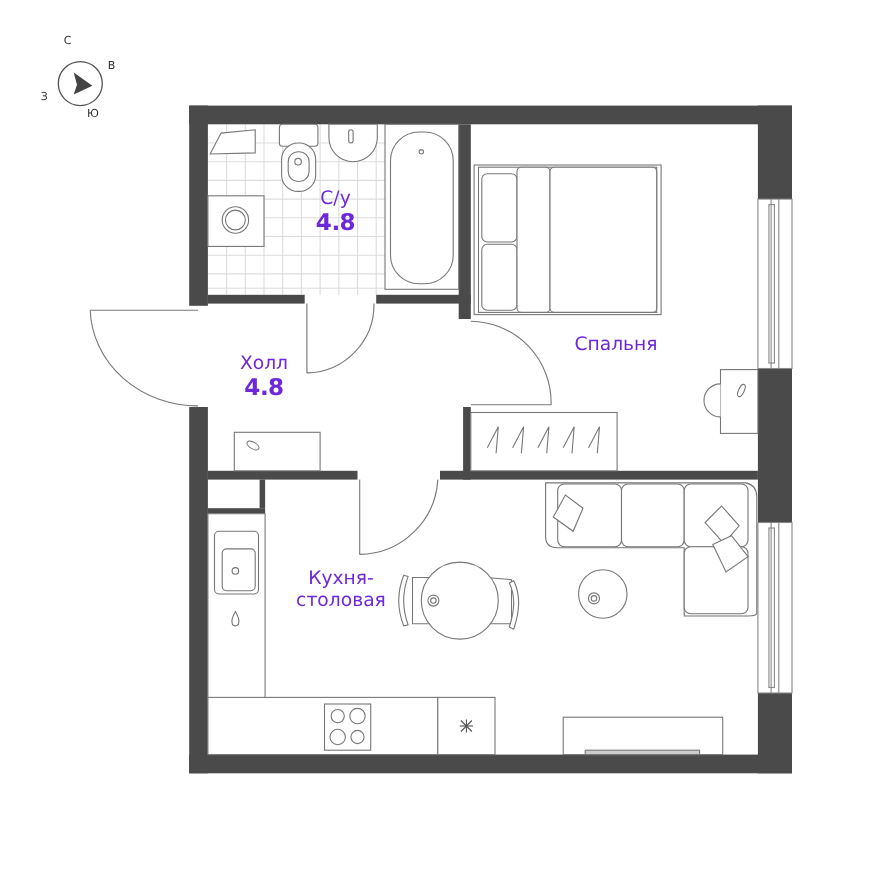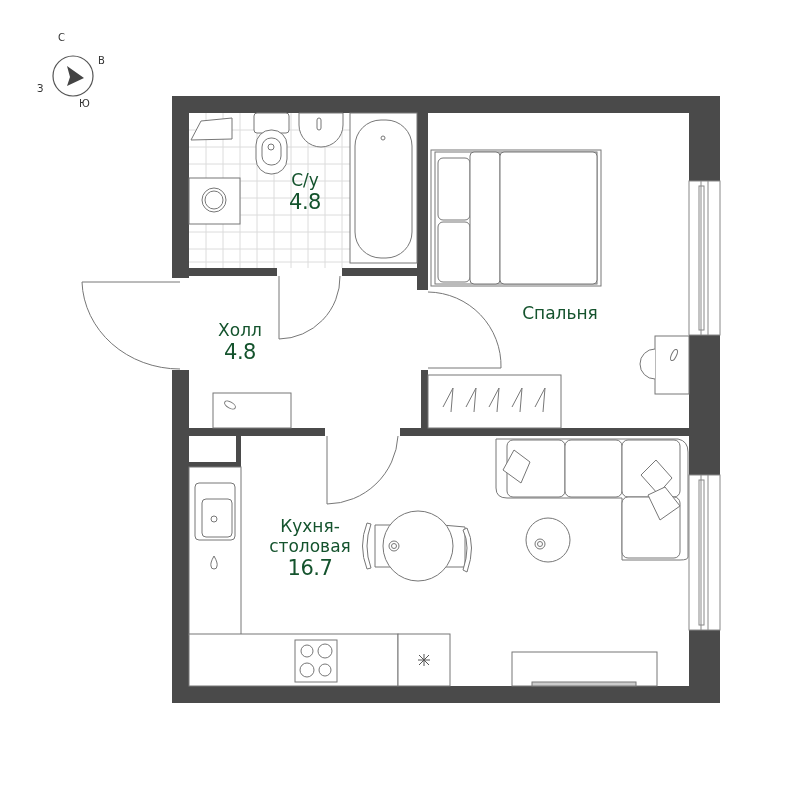--- a/index.html
+++ b/index.html
@@ -1,20 +1,20 @@
 <!DOCTYPE html>
 <html><head>
 <meta charset="utf-8">
 <style>
   html, body { margin:0; padding:0; background:#ffffff; }
   body { width:800px; height:800px; position:relative; overflow:hidden; font-family:"Liberation Sans", sans-serif; }
   #plan { position:absolute; left:0; top:0; }
-  .room-label { position:absolute; text-align:center; color:#14532d; font-family:"DejaVu Sans", sans-serif; }
+  .room-label { position:absolute; text-align:center; color:#6d28d9; font-family:"DejaVu Sans", sans-serif; }
   .room-name { font-size:17px; line-height:20px; font-weight:normal; }
-  .room-area { font-size:21px; line-height:24px; font-weight:normal; letter-spacing:-0.5px; }
+  .room-area { font-size:21px; line-height:24px; font-weight:bold; letter-spacing:-0.5px; }
   .compass-letter { position:absolute; font-size:10px; color:#333; font-family:"DejaVu Sans", sans-serif; }
 </style>
 </head>
 <body>
 
 <div>
   <span class="compass-letter" style="left:58px;top:32px;">С</span>
   <span class="compass-letter" style="left:98px;top:55px;">В</span>
   <span class="compass-letter" style="left:79px;top:98px;">Ю</span>
   <span class="compass-letter" style="left:37px;top:83px;">З</span>
@@ -235,14 +235,13 @@
   <div class="room-area">4.8</div>
 </div>
 
 <div class="room-label" style="left:505px;top:303px;width:110px;text-align:center;">
   <div class="room-name">Спальня</div>
 </div>
 
 <div class="room-label" style="left:255px;top:516px;width:110px;text-align:center;">
   <div class="room-name">Кухня-</div>
   <div class="room-name">столовая</div>
-  <div class="room-area">16.7</div>
 </div>
 
 </body></html>

